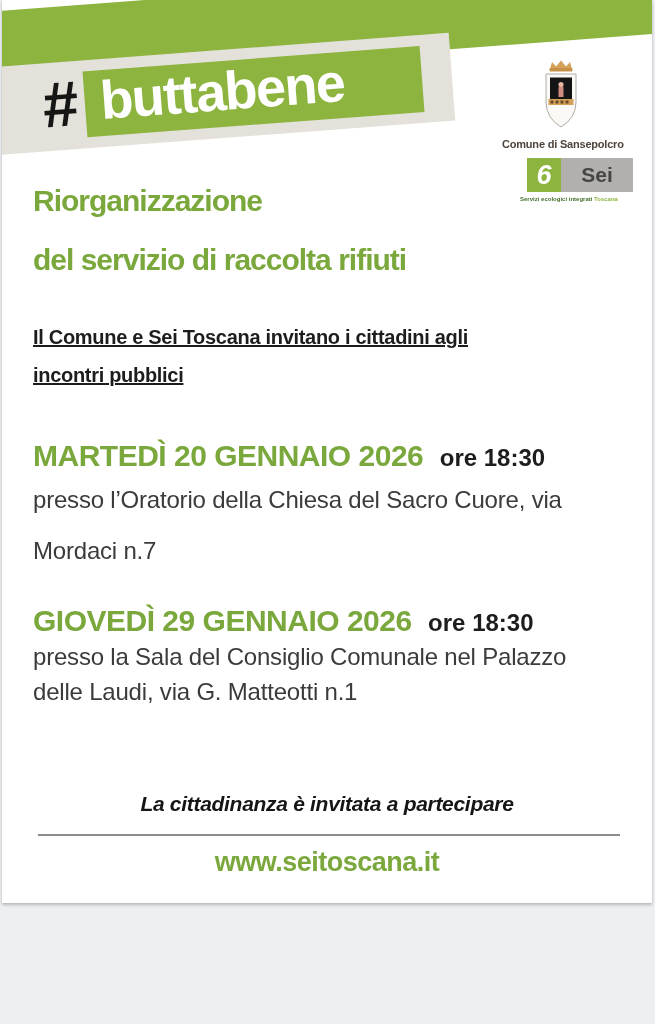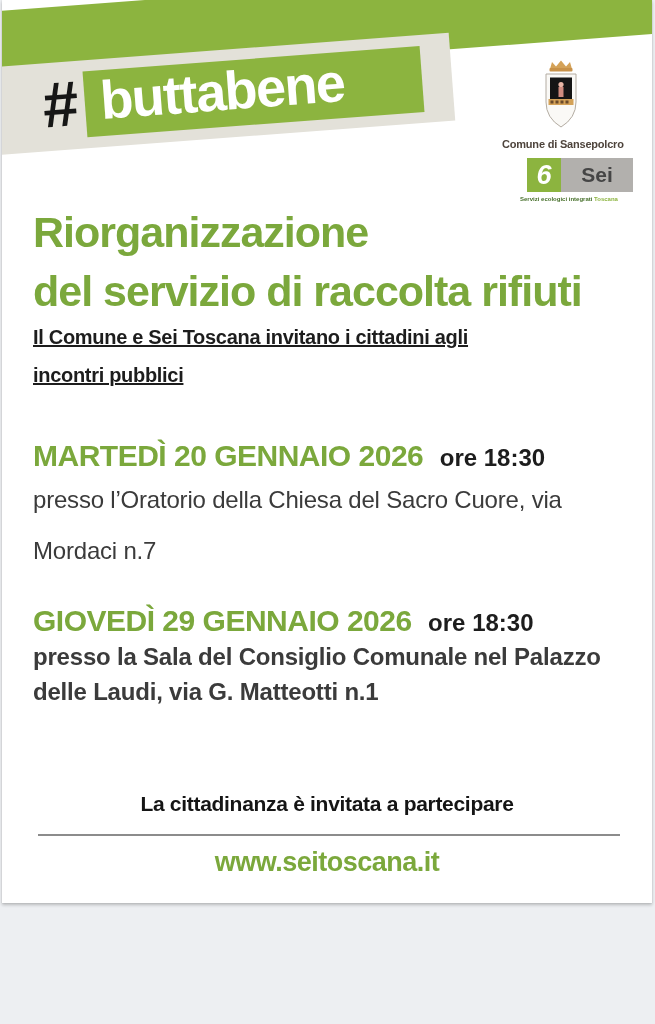--- a/index.html
+++ b/index.html
@@ -58,47 +58,47 @@
   .sei-caption {
     position:absolute; left:517px; top:196px; width:100px;
     font-size:6px; font-weight:700; color:#47702B; text-align:center;
     white-space:nowrap;
   }
   .sei-caption .region { color:#8CB43F; }
   
   .lines { white-space:pre-line; }
   .main-title {
     position:absolute; left:31px; top:171px;
-    font-size:43px; font-weight:800; line-height:59px;
-    letter-spacing:-1px; color:#7BA83C;margin-top:32px;
+    font-size:30px; font-weight:800; line-height:59px;
+    letter-spacing:-1px; color:#7BA83C;
   }
   .intro-text {
     position:absolute; left:31px; top:318px;
     font-size:20px; font-weight:700; line-height:38px;
     letter-spacing:-0.3px; color:#1D1D1D;text-decoration:underline;
   }
   .event-heading { position:absolute; left:31px; white-space:nowrap; }
   .event-heading .date {
     font-size:30px; font-weight:800; letter-spacing:-0.5px; color:#7BA83C;
   }
   .event-heading .time {
     font-size:24px; font-weight:700; color:#1D1D1D; margin-left:12px;
   }
   .event1-heading { top:439px; }
   .event2-heading { top:604px; }
   .venue {
     position:absolute; left:31px; font-size:24px; font-weight:400;
     color:#3B3B3B; letter-spacing:-0.2px; max-width:600px;
   }
   .venue1 { top:474px; line-height:51px; }
-  .venue2 { top:639px; line-height:35px;font-weight:bold; }
+  .venue2 { top:639px; line-height:35px; }
   
   .invitation {
     position:absolute; left:0; top:792px; width:650px; text-align:center;
-    font-size:21px; font-weight:700; color:#151515;
+    font-size:21px; font-weight:700; font-style:italic; color:#151515;
     letter-spacing:-0.3px;
   }
   .rule {
     position:absolute; left:36px; top:834px; width:582px; height:2px;
     background:#8C8C8C;
   }
   .website {
     position:absolute; left:0; top:847px; width:650px; text-align:center;
     font-size:27px; font-weight:800; color:#7BA83C; letter-spacing:-0.5px;
     text-decoration:none; display:block; cursor:pointer;

